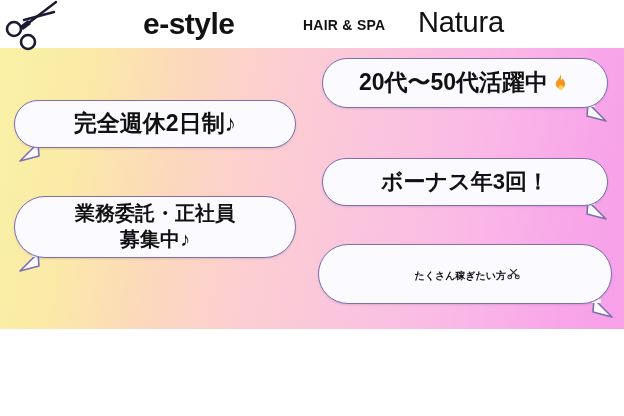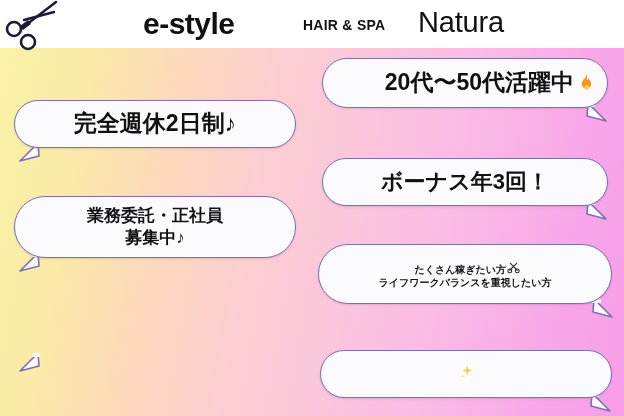--- a/index.html
+++ b/index.html
@@ -10,21 +10,21 @@
     width: 624px;
     height: 416px;
     overflow: hidden;
     font-family: "Liberation Sans", "DejaVu Sans", sans-serif;
     background: #ffffff;
   }
 
   #banner {
     position: relative;
     width: 624px;
-    height: 416px;
+    height: 329px;
     overflow: hidden;
     background: #f0abfc;
   }
 
   
   #header-band {
     position: absolute;
     left: 0;
     top: 0;
     width: 624px;
@@ -128,24 +128,24 @@
   .tail {
     position: absolute;
     width: 22px;
     height: 20px;
     z-index: 2;
   }
   .tail svg { display: block; }
 
   
   #bubble-l1 { left: 14px;  top: 100px; width: 282px; height: 48px; font-size: 23px; text-align: center; }
-  #bubble-l2 { left: 14px;  top: 196px; width: 282px; height: 62px; font-size: 17px; }
+  #bubble-l2 { left: 14px;  top: 196px; width: 282px; height: 62px; font-size: 20px; }
   #bubble-l3 { left: 14px;  top: 296px; width: 282px; height: 62px; font-size: 16px; }
 
-  #bubble-r1 { left: 322px; top: 58px;  width: 286px; height: 50px; font-size: 23px; justify-content: flex-end; }
+  #bubble-r1 { left: 322px; top: 58px;  width: 286px; height: 50px; font-size: 23px; }
   #bubble-r2 { left: 322px; top: 158px; width: 286px; height: 48px; font-size: 22px; }
   #bubble-r3 { left: 318px; top: 244px; width: 294px; height: 60px; font-size: 10px; }
   #bubble-r4 { left: 320px; top: 350px; width: 292px; height: 48px; font-size: 17px; }
   .fire-emoji {
     display: inline-block;
     width: 1em;
     height: 1em;
     vertical-align: -0.15em;
   }
   .sparkle-emoji {
@@ -241,21 +241,21 @@
   </div>
 
   <div class="bubble" id="bubble-r3">
     <span class="txt"><span>たくさん稼ぎたい方</span><span class="scissor-emoji"><svg viewBox="0 0 24 24" width="15" height="15">
             <g stroke="#2b2b33" stroke-width="1.8" fill="none" stroke-linecap="round">
               <line x1="7" y1="7" x2="18" y2="18"></line>
               <line x1="17" y1="7" x2="6" y2="18"></line>
             </g>
             <circle cx="6" cy="19" r="3" fill="none" stroke="#2b2b33" stroke-width="1.8"></circle>
             <circle cx="18" cy="19" r="3" fill="none" stroke="#2b2b33" stroke-width="1.8"></circle>
-          </svg></span><br><span>ライフワークバランスを重視したい方</span></span>
+          </svg></span><br></span>
   </div>
   <div class="tail" style="left:592px; top:299px;">
     <svg viewBox="0 0 22 20" width="22" height="20">
       <path d="M2 0 L20 18 L1 13 Z" fill="#fbfaff" stroke="#7d6fb0" stroke-width="1.6" stroke-linejoin="round"></path>
       <rect x="0" y="0" width="9" height="4" fill="#fbfaff"></rect>
     </svg>
   </div>
 
   <div class="bubble" id="bubble-r4">
     <span class="txt"><span class="sparkle-emoji"><svg viewBox="0 0 24 24" width="17" height="17">

